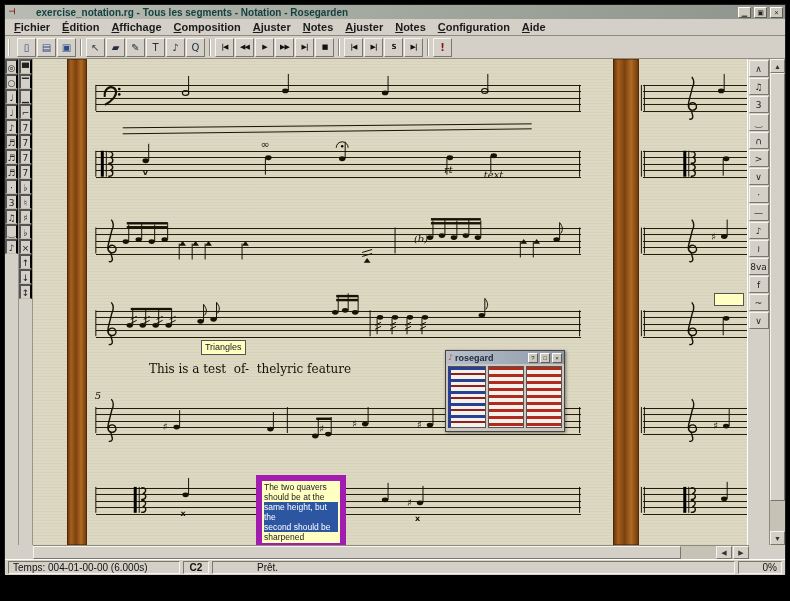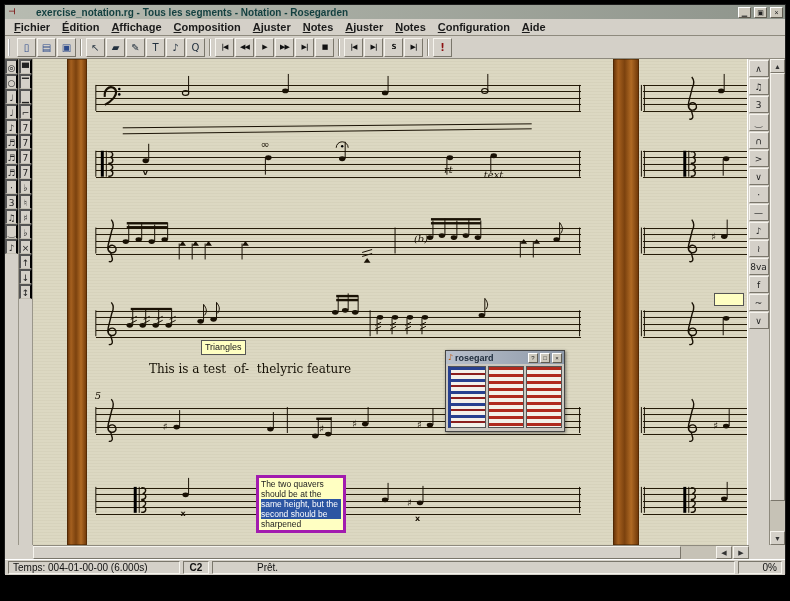--- a/index.html
+++ b/index.html
@@ -44,21 +44,21 @@
 .score-svg text{fill:#191104;}
 .score-svg .tit{font:italic 10px "DejaVu Serif",serif;}
 .score-svg .torn{font:11px "DejaVu Sans",sans-serif;}
 .score-svg .tacc{font:10px "DejaVu Sans",sans-serif;}
 .score-svg .tnum{font:italic 10px "DejaVu Serif",serif;}
 .score-svg .tx{font:bold 8px "DejaVu Sans",sans-serif;}
 .score-svg .tsm{font:bold 8px "DejaVu Sans",sans-serif;}
 
 .tipbox{position:absolute;background:#ffffc2;border:1px solid #555;font-size:9px;line-height:11px;padding:1px 3px;color:#222;z-index:4;}
 .lyric{position:absolute;font-family:"DejaVu Serif",serif;font-size:12px;color:#151005;white-space:pre;z-index:4;}
-.sticky{position:absolute;left:223px;top:416px;width:90px;background:#ffffc2;border:3px solid #a21caf;font-size:8.5px;line-height:10px;padding:1px 2px;color:#222;z-index:4;}
+.sticky{position:absolute;left:223px;top:416px;width:90px;background:#ffffc2;border:6px solid #a21caf;font-size:8.5px;line-height:10px;padding:1px 2px;color:#222;z-index:4;}
 .sticky-line.sel{background:#2c55a2;color:#fff;}
 .miniwin{position:absolute;left:412px;top:291px;width:120px;height:82px;background:#ccc8c0;border:1px solid #444;box-shadow:1px 1px 3px rgba(0,0,0,.45);z-index:5;}
 .mw-title{height:13px;display:flex;align-items:center;gap:2px;background:linear-gradient(90deg,#b9c0cc,#8e99a8);padding:0 2px;}
 .mw-icon{color:#c25a10;font-size:8px;font-family:"DejaVu Sans",sans-serif;}
 .mw-text{flex:1;font-size:9px;font-weight:bold;color:#1c2a3a;}
 .mw-btn{width:10px;height:10px;font-size:6px;line-height:8px;text-align:center;background:#cdc9bd;border:1px solid;border-color:#fff #5f5b50 #5f5b50 #fff;color:#222;}
 .mw-body{display:flex;gap:2px;padding:2px;height:66px;}
 .mini-seg{flex:1;border:1px solid #555;background:#f8f6f0;}
 .seg1{background:repeating-linear-gradient(to bottom,#27408f 0 3px,#f3f1ea 3px 6px,#8c1f1f 6px 8px,#f3f1ea 8px 12px);border-left:3px solid #27408f;}
 .seg2{background:repeating-linear-gradient(to bottom,#b02a1e 0 3px,#f3f1ea 3px 7px);}

